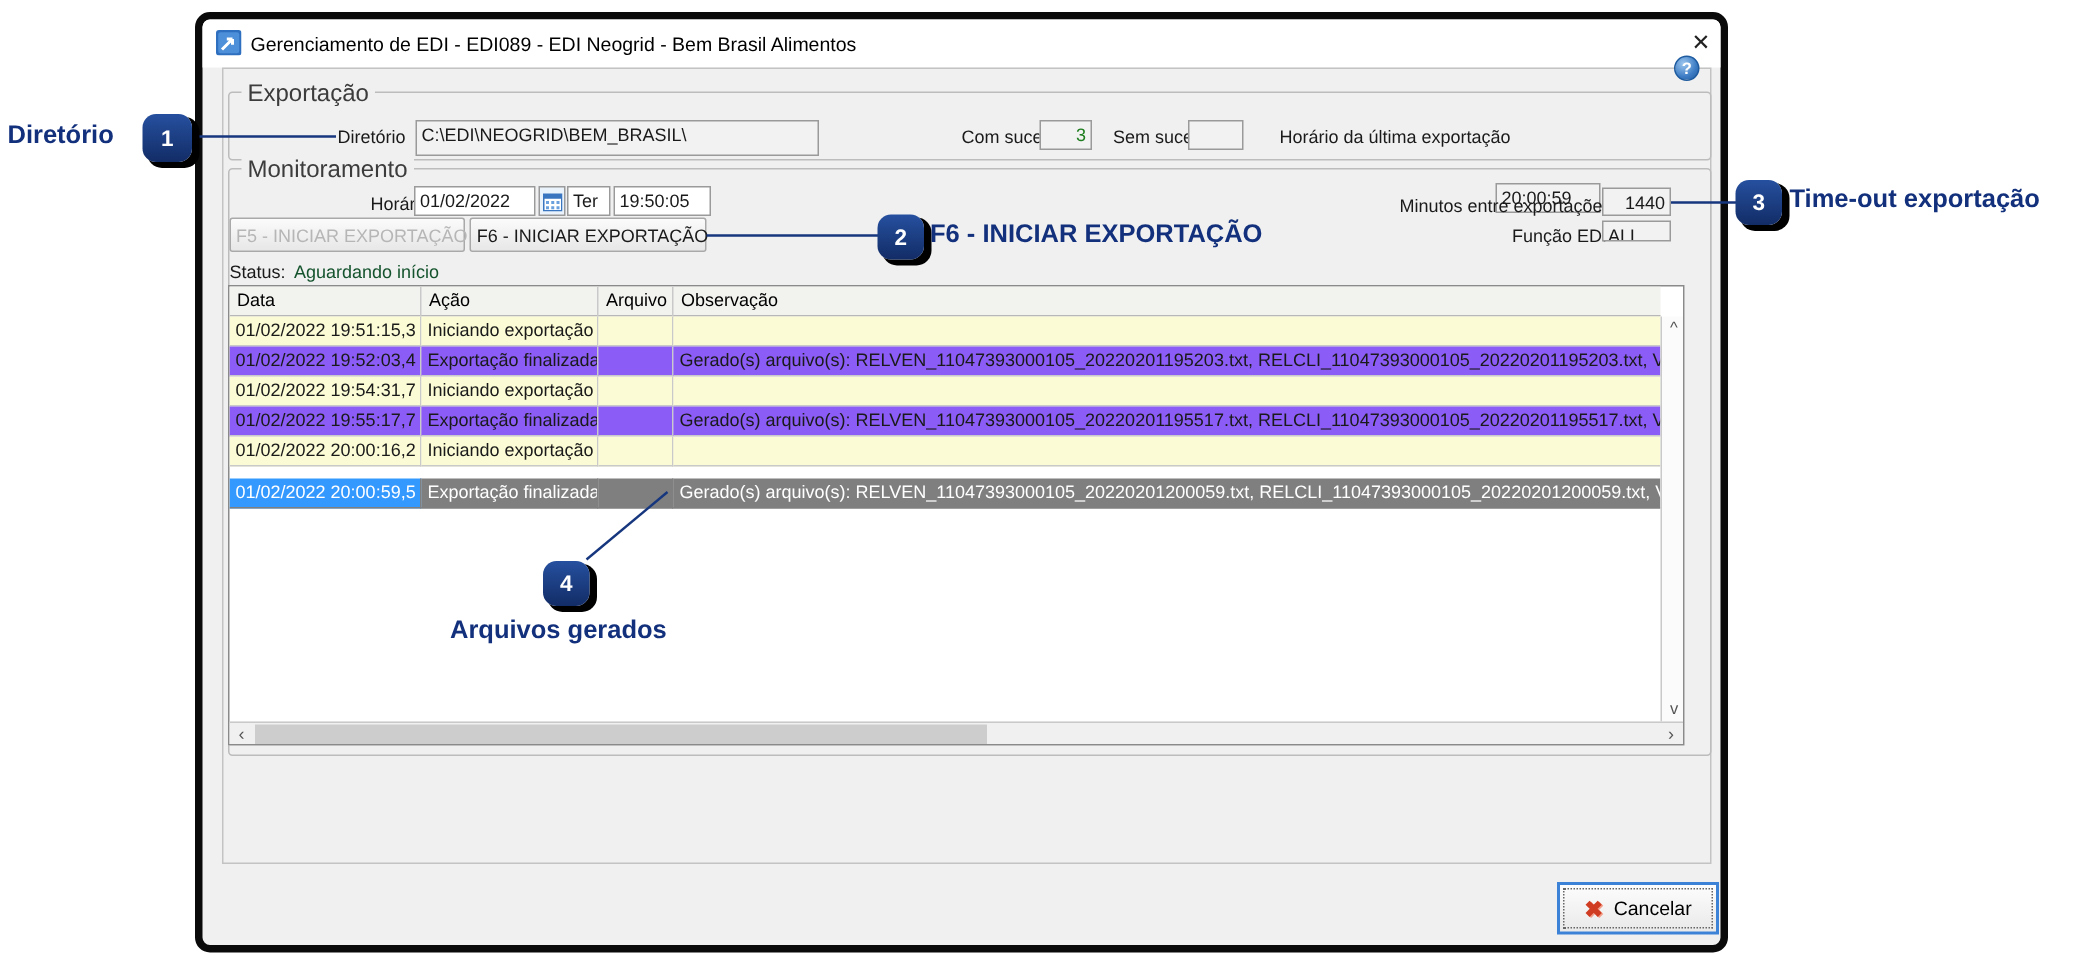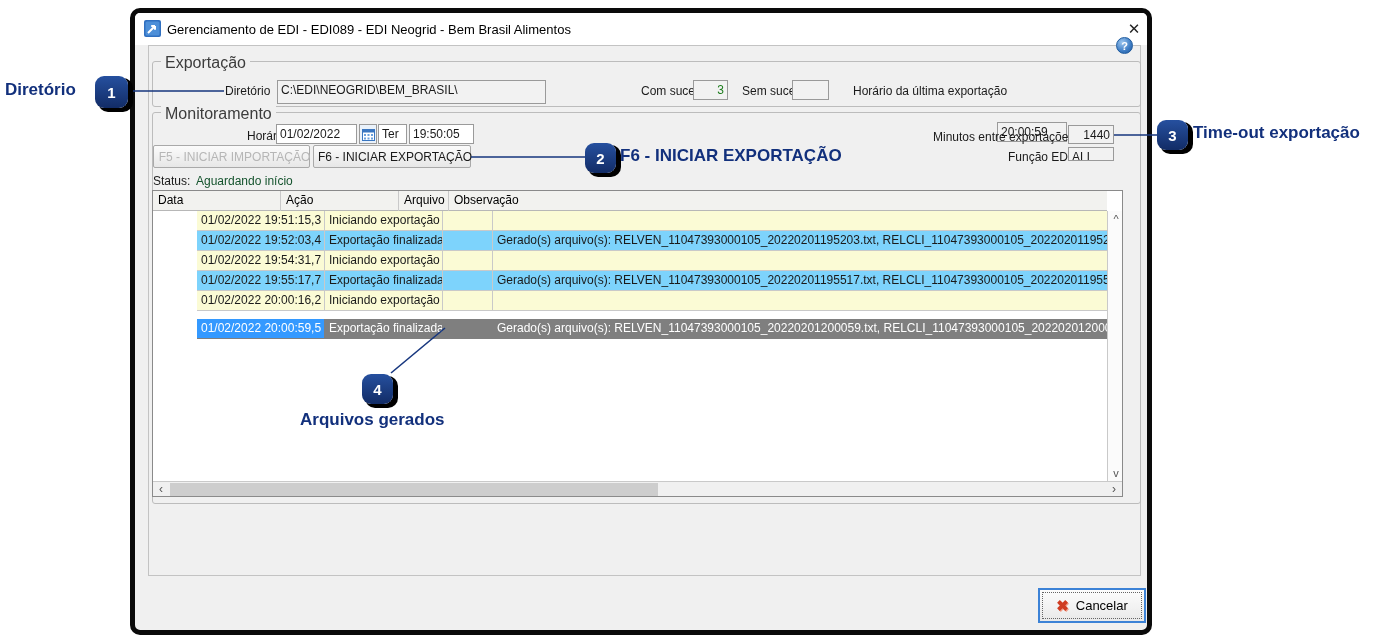--- a/index.html
+++ b/index.html
@@ -47,25 +47,25 @@
   
   .table{position:absolute;left:17px;top:177px;width:971px;height:307px;background:#ffffff;
          border:1px solid #8a8a8a;box-sizing:border-box;overflow:hidden;}
   .th-row{position:absolute;left:0;top:0;width:954px;height:20px;background:#f2f2ef;
           border-bottom:1px solid #b7b7b7;box-sizing:border-box;}
   .th{position:absolute;top:0;height:20px;line-height:19px;padding-left:5px;
       border-right:1px solid #c9c9c9;box-sizing:border-box;color:#000;overflow:hidden;white-space:nowrap;}
   .trow{position:absolute;left:0;width:954px;height:20px;cursor:default;}
   .td{position:absolute;top:0;height:20px;line-height:19px;padding-left:4px;
       border-right:1px solid #c9c9c9;border-bottom:1px solid #c9c9c9;
-      box-sizing:border-box;overflow:hidden;white-space:nowrap;margin-left:44px;}
+      box-sizing:border-box;overflow:hidden;white-space:nowrap;}
   .c-data{left:0;width:128px;} .c-acao{left:128px;width:118px;}
   .c-arq{left:246px;width:50px;} .c-obs{left:296px;width:658px;border-right:none;}
   .trow.yellow .td{background:#fbfbd5;}
-  .trow.plain  .td{background:#7dd3fc;}
+  .trow.plain  .td{background:#8b5cf6;}
   .trow.selected .td{background:#7f7f7f;color:#ffffff;border-color:#7f7f7f;}
   .trow.selected .c-data{background:#3499ff;}
 
   .vscroll{position:absolute;left:954px;top:20px;width:17px;height:270px;background:#fbfbfb;
            border-left:1px solid #c9c9c9;box-sizing:border-box;}
   .vscroll .arr{position:absolute;left:0;width:16px;text-align:center;color:#555;font-size:11px;}
   .hscroll{position:absolute;left:0;top:290px;width:969px;height:16px;background:#f0f0f0;
            border-top:1px solid #c9c9c9;box-sizing:border-box;}
   .hscroll .arr{position:absolute;top:0;width:16px;height:16px;text-align:center;
                 line-height:15px;color:#555;font-size:12px;}
@@ -171,21 +171,21 @@
 
   <span class="lbl" style="left:798px;top:117px;">Minutos entre exportações</span>
   <div class="fld right" style="left:933px;top:112px;width:46px;height:19px;">1440</div>
   <span class="lbl" style="left:873px;top:137px;">Função EDI</span>
   <div class="fld" style="left:933px;top:134px;width:46px;height:14px;">ALL</div>
 
   <div class="wbtn disabled" style="left:18px;top:132px;width:157px;height:23px;">
     <svg width="12" height="12" viewBox="0 0 12 12">
       <polygon points="2,1 11,6 2,11" fill="#b3d4ab" stroke="#9cbf94" stroke-width="1"></polygon>
     </svg>
-    <span>F5 - INICIAR IMPORTAÇÃO</span>
+    <span>F5 - INICIAR EXPORTAÇÃO</span>
   </div>
   <div class="wbtn" style="left:178px;top:132px;width:158px;height:23px;">
     <svg width="12" height="12" viewBox="0 0 12 12">
       <polygon points="2,1 11,6 2,11" fill="#46a832" stroke="#2d7d20" stroke-width="1"></polygon>
     </svg>
     <span>F6 - INICIAR EXPORTAÇÃO</span>
   </div>
 
   <span class="lbl" style="left:18px;top:161px;">Status:</span>
   <span class="lbl status-val" style="left:61px;top:161px;">Aguardando início</span>

